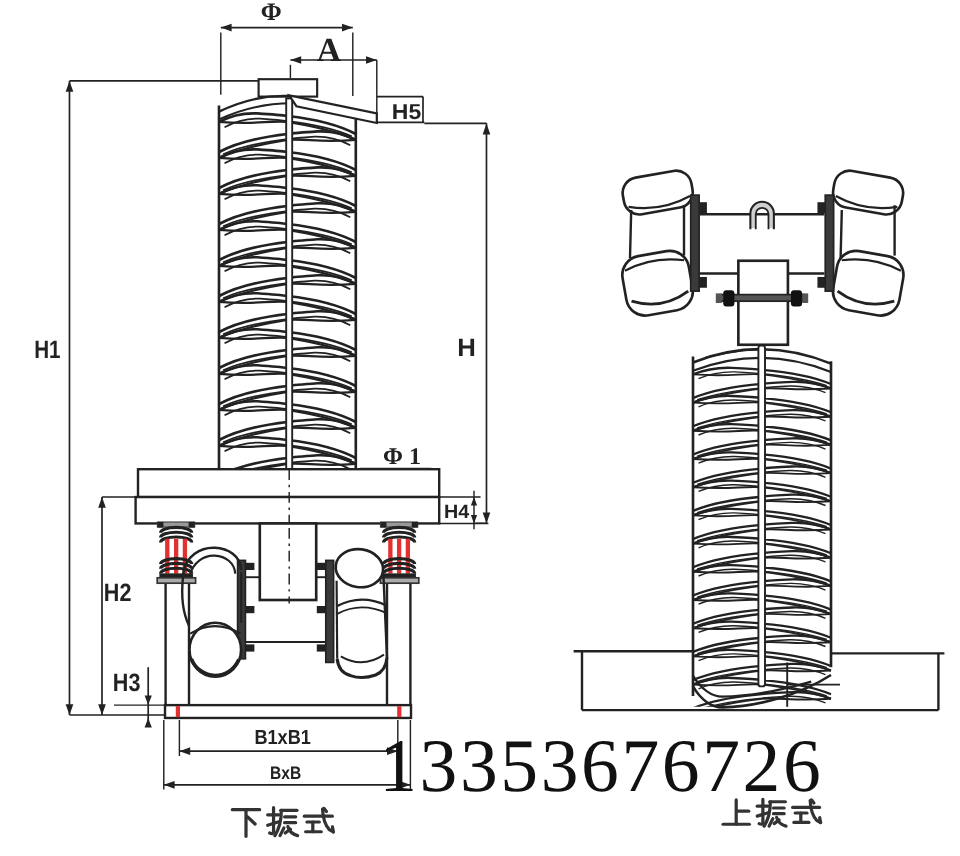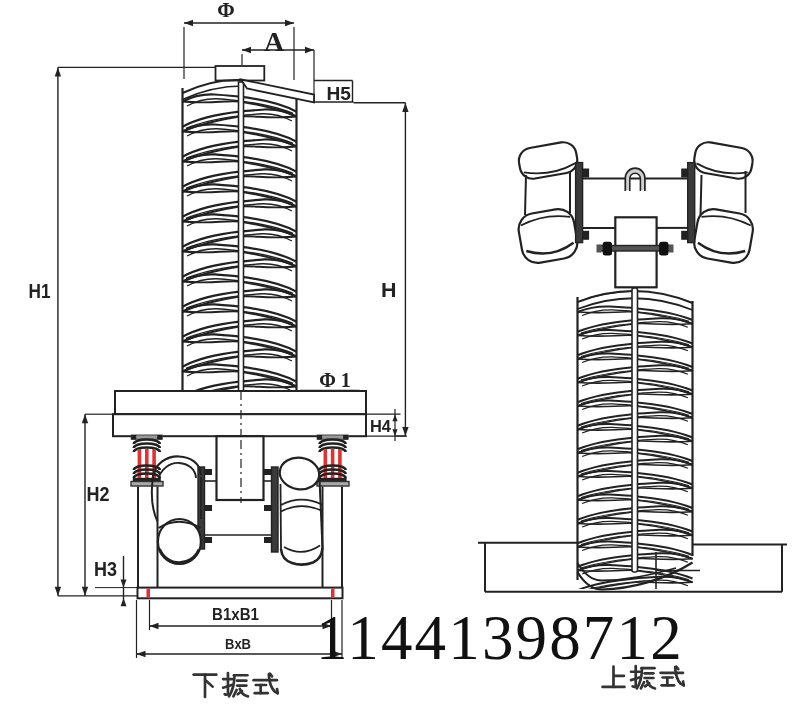--- a/index.html
+++ b/index.html
@@ -315,13 +315,13 @@
 <g transform="translate(659,665) scale(1.0416666666666667)" stroke="#333" stroke-width="2.59" fill="none" stroke-linecap="round">
         <path d="M16.5,1.5 L18.5,4"></path>
         <path d="M1.5,7.5 L23,7.5"></path>
         <path d="M15.5,2 C15.8,9 17.5,14.5 20.8,18 L23.8,19.6"></path>
         <path d="M23.8,19.6 L23.1,15.8"></path>
         <path d="M3.5,12 L13,12"></path>
         <path d="M8,12 L8,19.5"></path>
         <path d="M2.5,19.5 L14.5,19.5"></path>
       </g>
 </svg>
-<div id="phone">11441398712</div>
+<div id="phone">13353676726</div>
 </div>
 </body></html>

